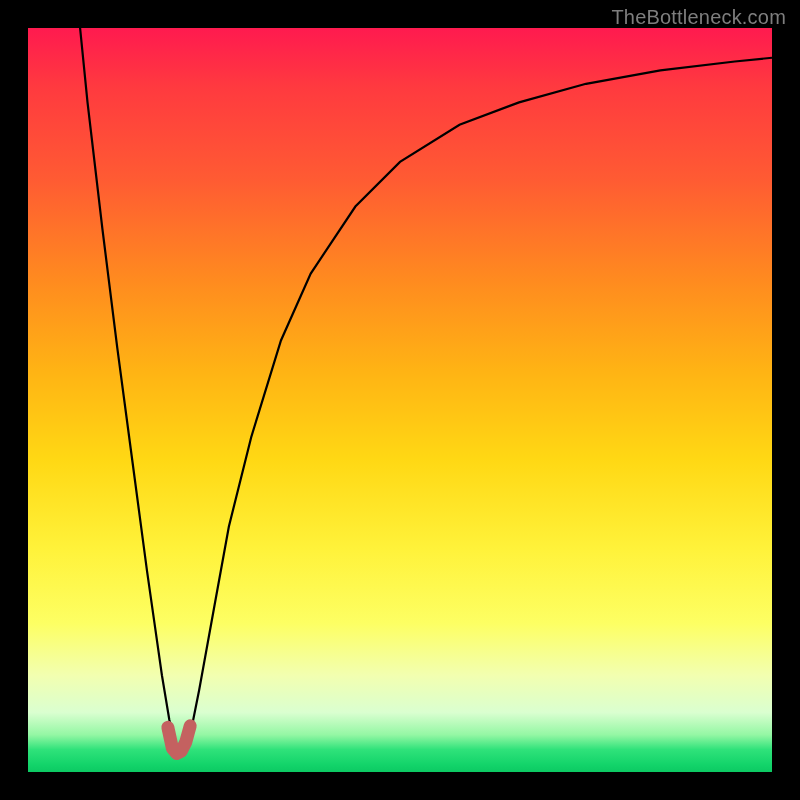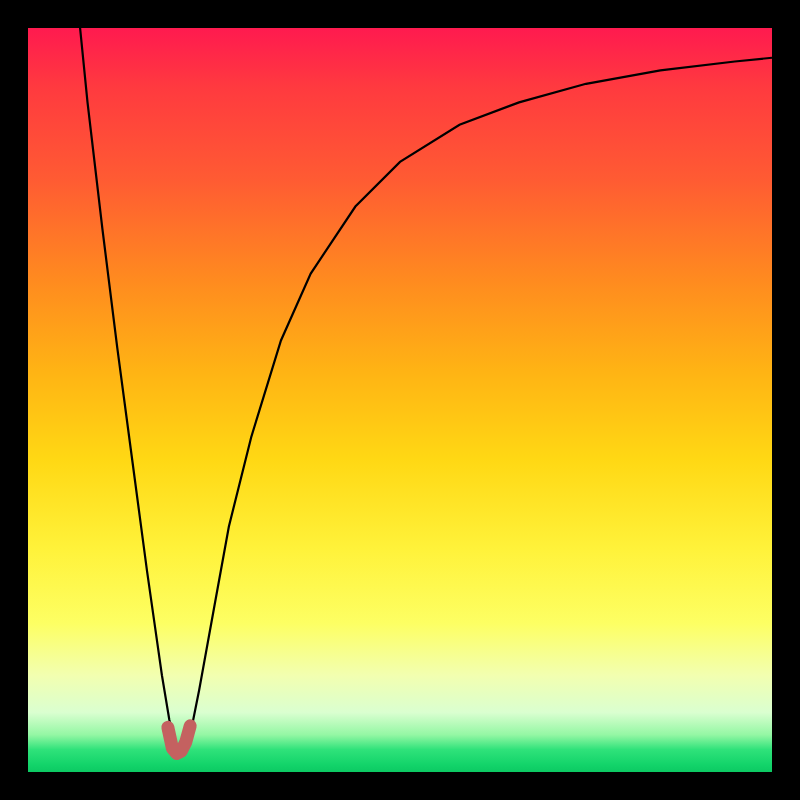--- a/index.html
+++ b/index.html
@@ -64,20 +64,21 @@
     top: 0;
     width: 744px;
     height: 744px;
     pointer-events: none;
   }
 </style>
 </head>
 <body>
 
 <div class="frame">
+  <div class="watermark">TheBottleneck.com</div>
 
   <div class="plot">
 
     <svg class="curve" viewBox="0 0 744 744" preserveAspectRatio="none">
       <path fill="none" stroke-width="2.2" d="M52.08 0.00 L59.52 74.40 L74.40 200.88 L89.28 319.92 L104.16 431.52 L119.04 543.12 L126.48 595.20 L133.92 647.28 L141.36 691.92 L148.80 721.68 L156.24 721.68 L163.68 699.36 L171.12 662.16 L186.00 580.32 L200.88 498.48 L223.20 409.20 L252.96 312.48 L282.72 245.52 L327.36 178.56 L372.00 133.92 L431.52 96.72 L491.04 74.40 L558.00 55.80 L632.40 42.41 L706.80 33.48 L744.00 29.76" stroke="#000000"></path>
     </svg>
 
     <svg class="marker" viewBox="0 0 744 744" preserveAspectRatio="none">
       <path fill="none" stroke-width="13" stroke-linecap="round" stroke-linejoin="round" d="M139.87 699.36 L144.34 720.19 L148.80 725.40 L153.26 723.17 L157.73 714.24 L162.19 697.87" stroke="#c46160"></path>
     </svg>

